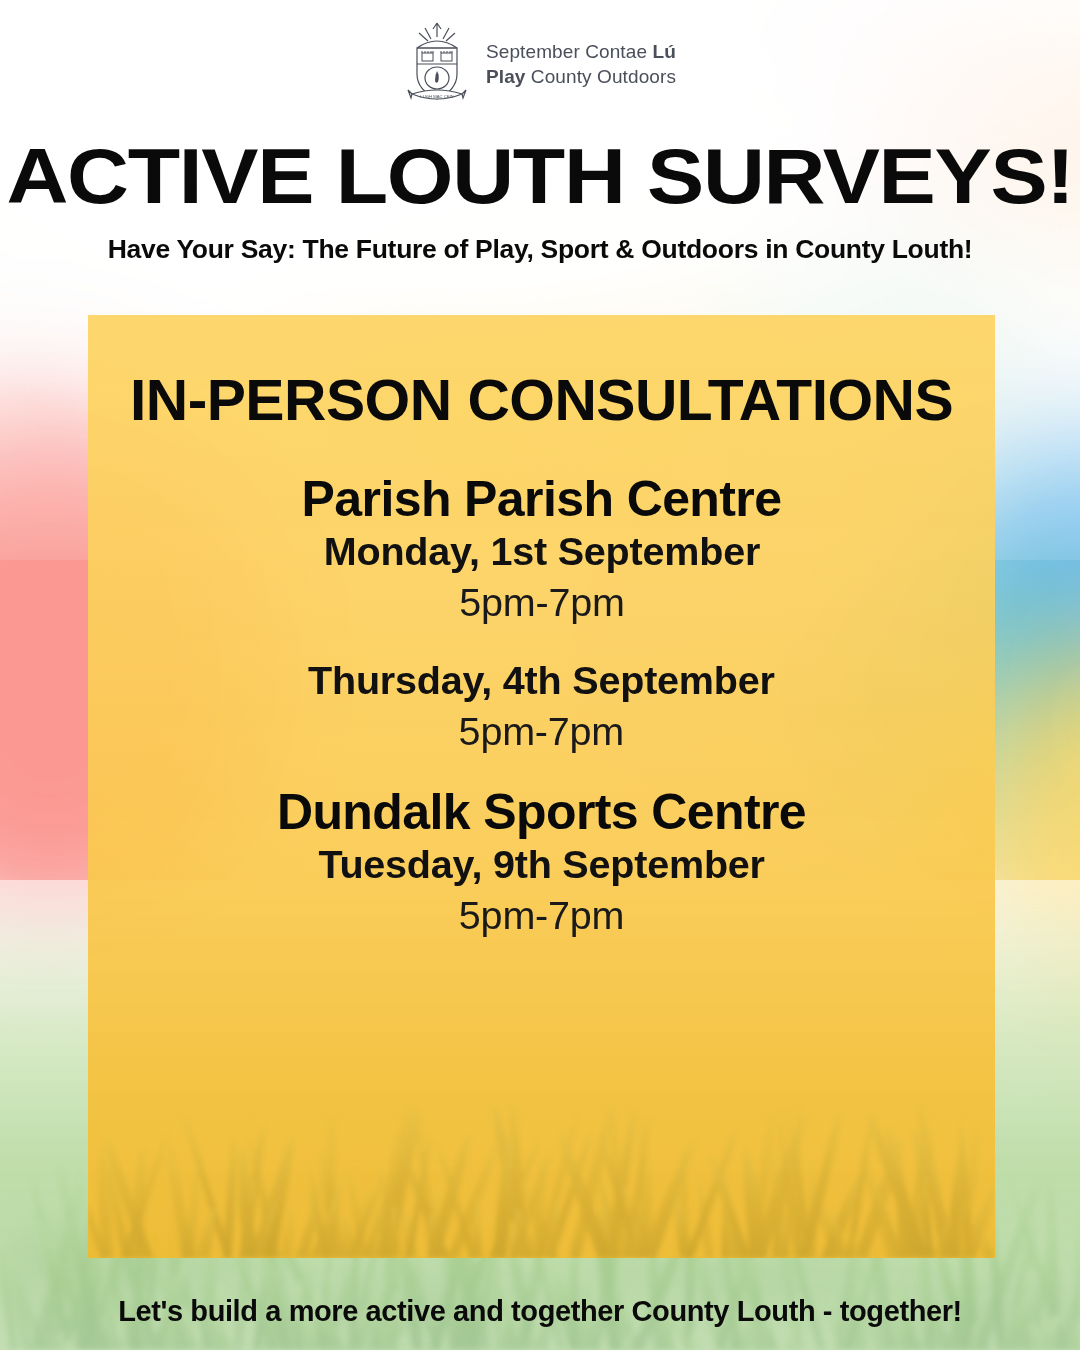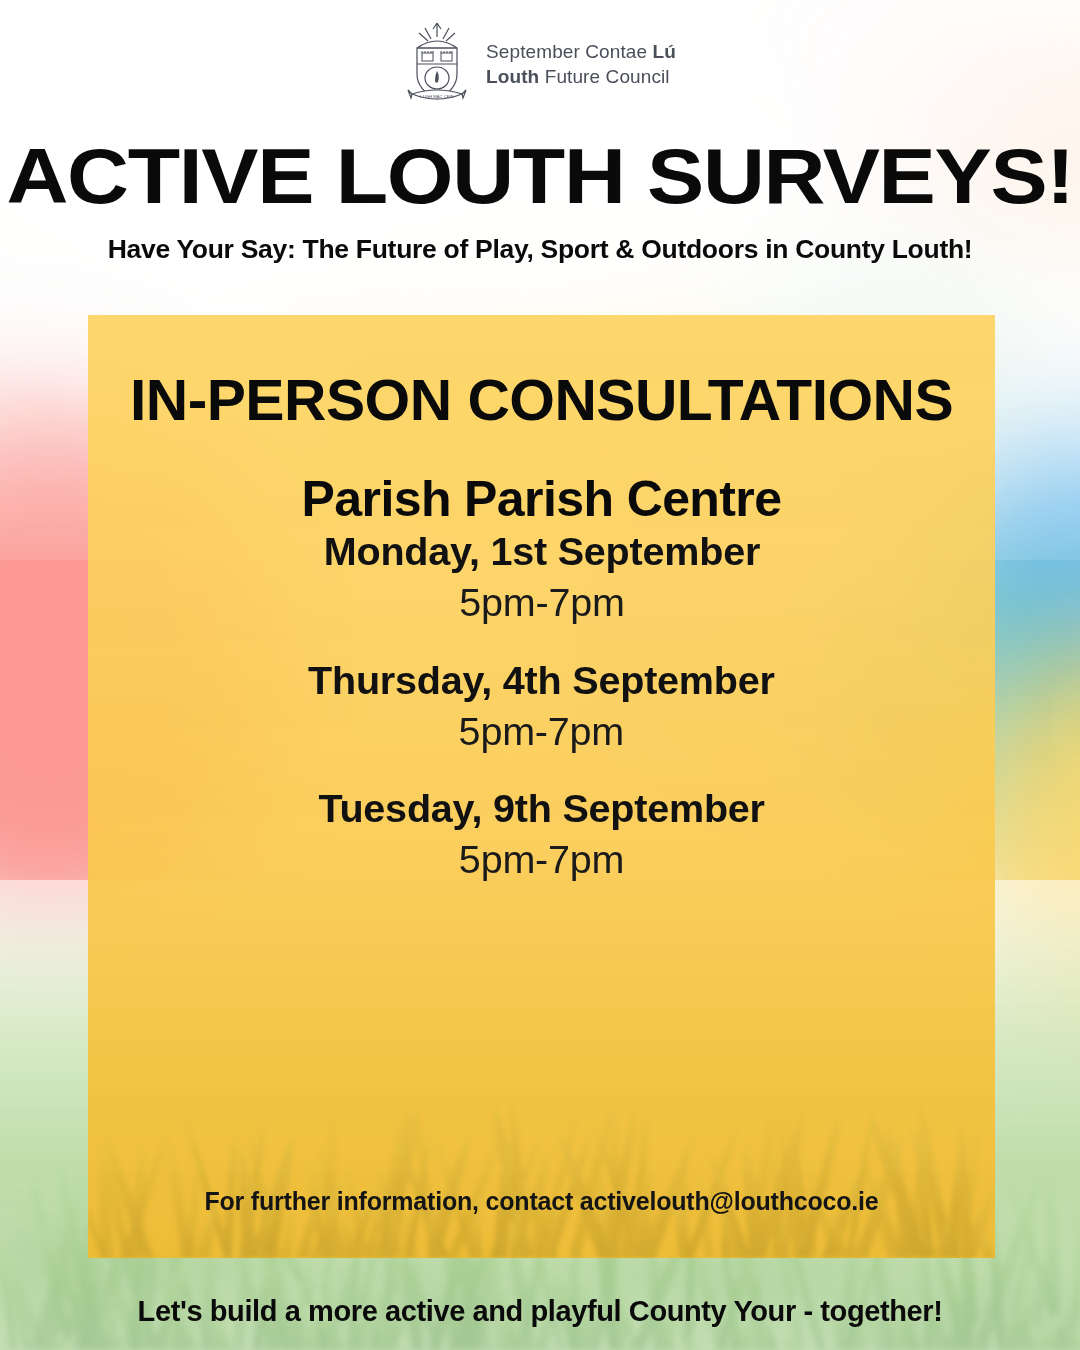--- a/index.html
+++ b/index.html
@@ -466,21 +466,21 @@
         <path d="M8 74 Q33 66 58 74 Q33 84 8 74 Z" fill="#ffffff"></path>
         <path d="M8 74 L4 70 L7 78 Z M58 74 L62 70 L59 78 Z"></path>
       </g>
       <text x="33" y="78" font-family="Liberation Sans, sans-serif" font-size="4.2" fill="#4a4f5a" text-anchor="middle">LUGH MAC CEIN</text>
     </svg>
     <div class="logo-text">
       <div>
         <span class="lt-light">September Contae </span><span class="lt-strong">Lú</span>
       </div>
       <div>
-        <span class="lt-strong">Louth</span><span class="lt-light"> Future Council</span>
+        <span class="lt-strong">Play</span><span class="lt-light"> County Outdoors</span>
       </div>
     </div>
   </div>
 
   <div class="title">ACTIVE LOUTH SURVEYS!</div>
   <div class="subtitle">Have Your Say: The Future of Play, Sport &amp; Outdoors in County Louth!</div>
 
   <div class="panel">
     <div class="panel-grass" id="panel-grass">
         <div class="blade" style="left:19.07%;height:72px;width:11.7px;transform:rotate(7.9deg);opacity:0.48"></div>
@@ -642,22 +642,22 @@
         <div class="date">Monday, 1st September</div>
         <div class="time">5pm-7pm</div>
       </div>
 
       <div class="event">
         <div class="date">Thursday, 4th September</div>
         <div class="time">5pm-7pm</div>
       </div>
 
       <div class="event">
+        <div class="venue">Dundalk Sports Centre</div>
         <div class="date">Tuesday, 9th September</div>
         <div class="time">5pm-7pm</div>
       </div>
     </div>
-    <div class="contact">For further information, contact activelouth@louthcoco.ie</div>
   </div>
 
-  <div class="footer">Let's build a more active and playful County Your - together!</div>
+  <div class="footer">Let's build a more active and together County Louth - together!</div>
 
 </div>
 
 </body></html>

